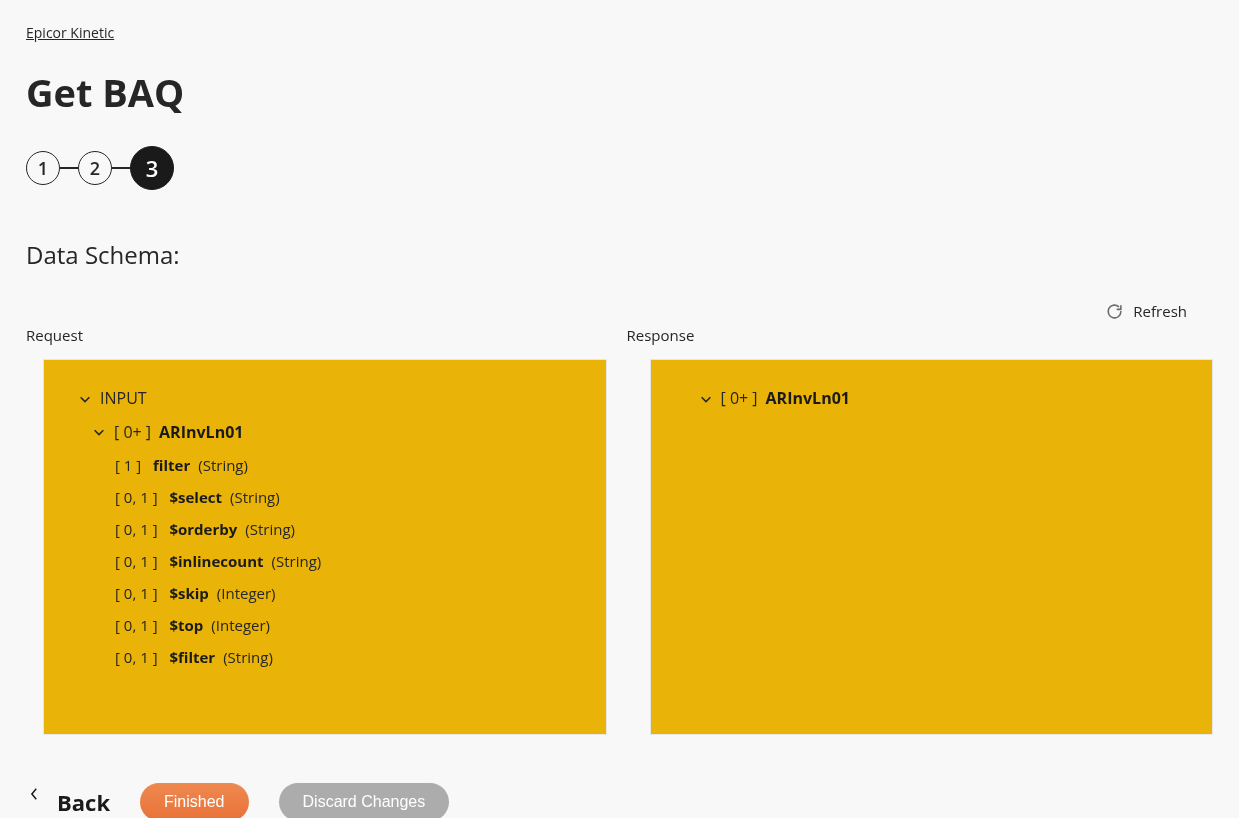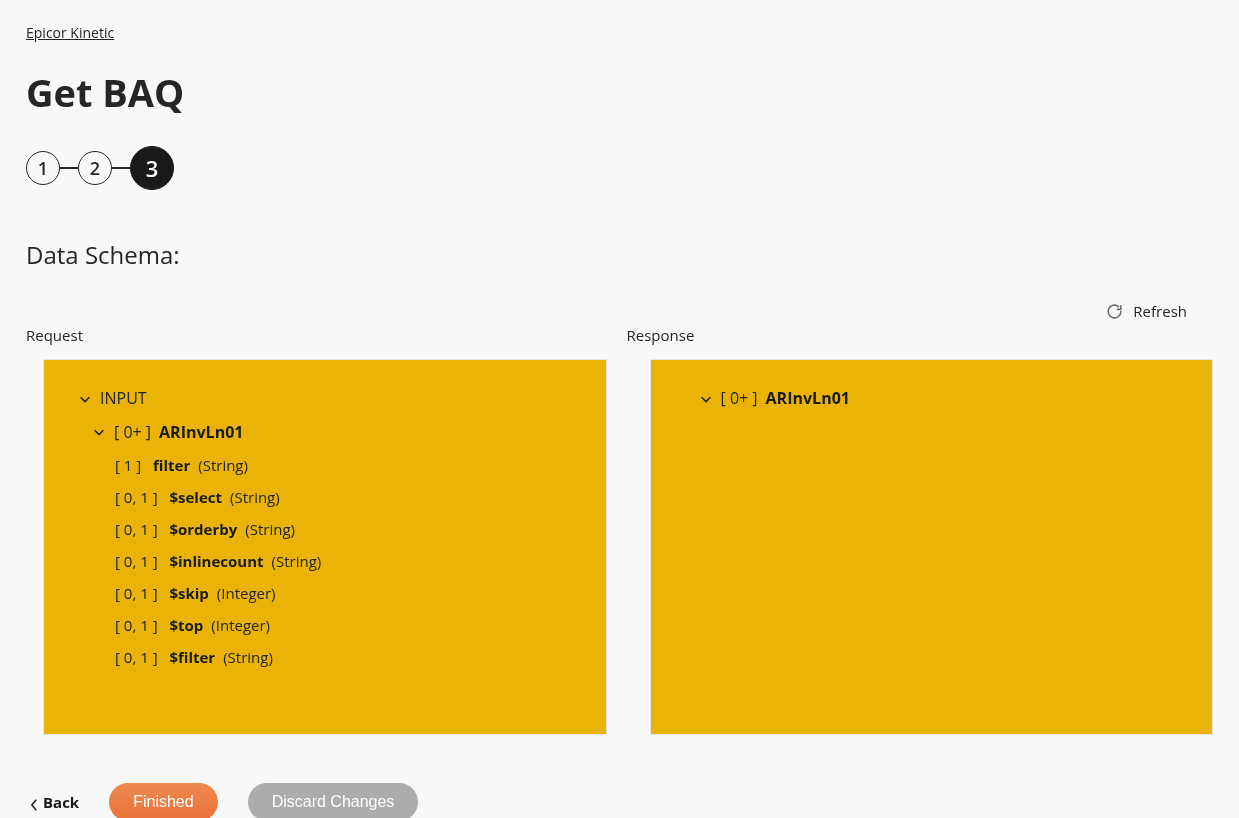--- a/index.html
+++ b/index.html
@@ -120,25 +120,25 @@
     .fieldname { font-weight: 700; color: #1a1a1a; }
     .fieldtype { color: #262626; }
     .footer {
       display: flex;
       align-items: center;
       gap: 30px;
       margin-top: 48px;
     }
     .back-link {
       display: inline-flex;
-      align-items: flex-end;
-      gap: 4px;
+      align-items: flex-start;
+      gap: 18px;
       color: #1a1a1a;
       font-weight: 700;
-      font-size: 15px;
+      font-size: 22px;
       cursor: pointer;
       padding-left: 4px;
     }
     .back-link svg { width: 9px; height: 14px; }
     .btn {
       border: none;
       border-radius: 999px;
       padding: 10px 24px;
       font-size: 16px;
       font-weight: 500;

